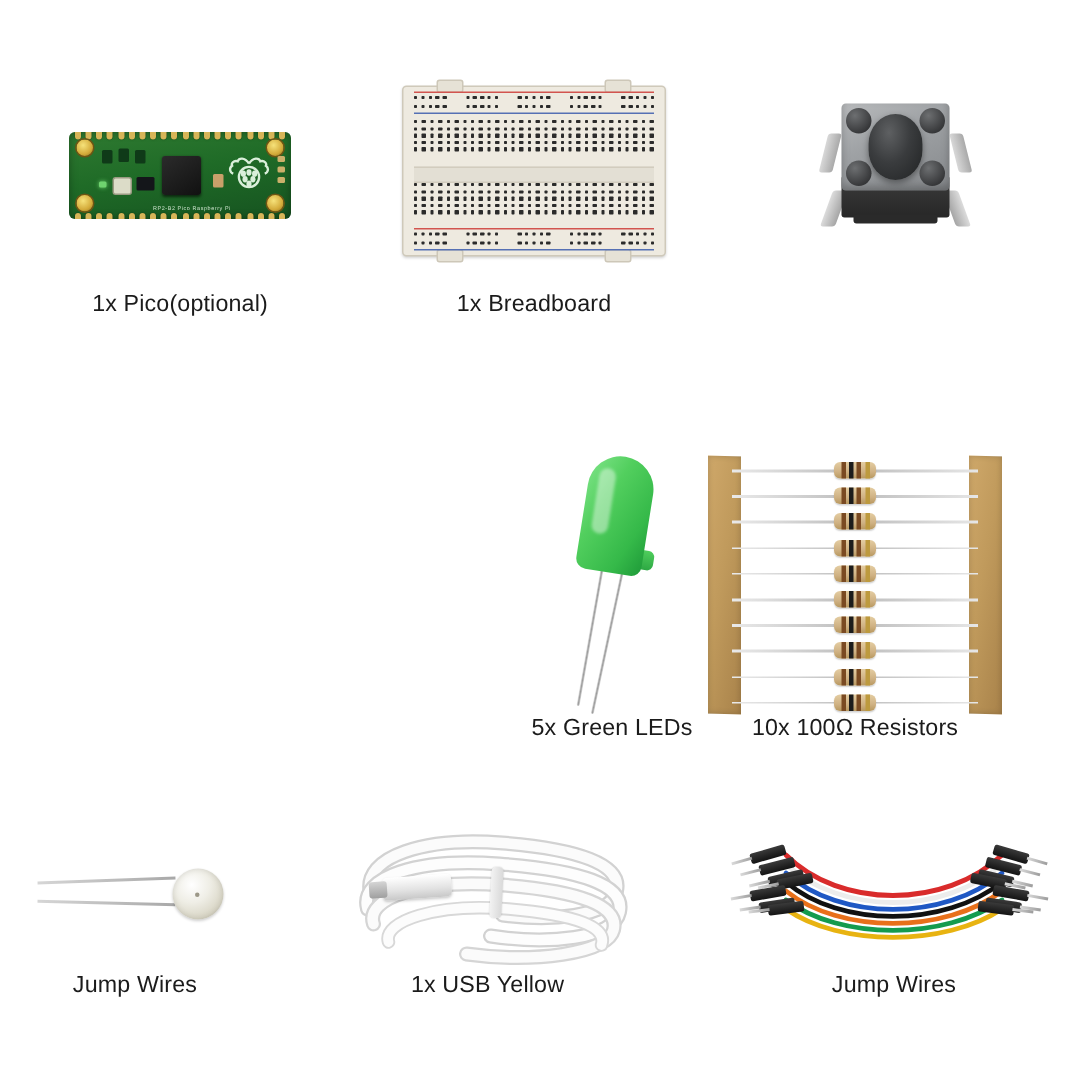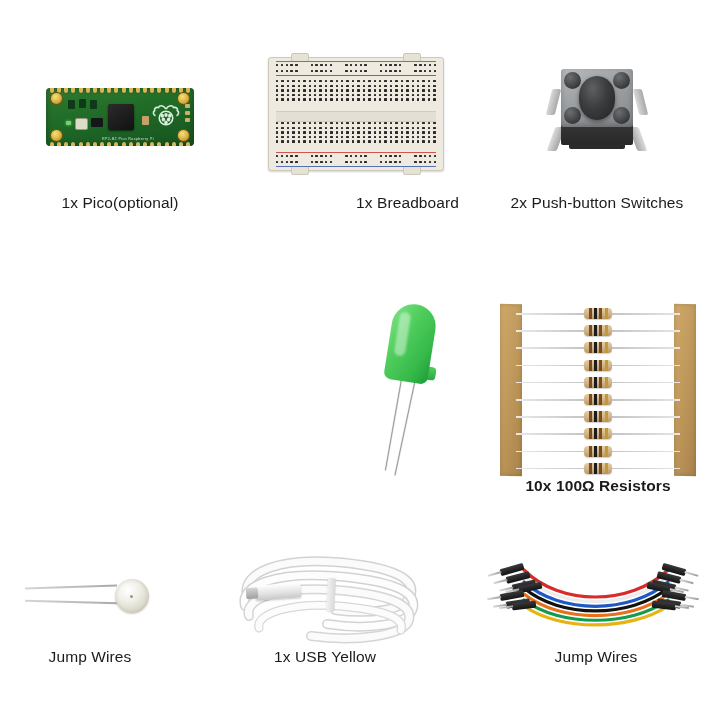--- a/index.html
+++ b/index.html
@@ -779,58 +779,58 @@
                   <div class="bb-h"></div>
                   <div class="bb-h"></div>
                   <div class="bb-h"></div>
                 </div>
               </div>
             <div class="bb-line blue" style="top:14px;"></div>
           </div>
         </div>
       </div>
     </div>
-    <div class="item-label" style="top:137px;text-align:right;">1x Breadboard</div>
+    <div class="item-label" style="top:137px;">1x Breadboard</div>
   </div>
 
   <div class="kit-item" style="left:492px; top:55px; width:210px; height:168px;">
     <div class="item-figure" style="left:53px; top:0;">
       <div class="sw-wrap">
         <div class="sw-legL"></div>
         <div class="sw-legR"></div>
         <div class="sw-legL2"></div>
         <div class="sw-legR2"></div>
         <div class="sw-base"></div>
         <div class="sw-body">
           <div class="sw-post p1"></div>
             <div class="sw-post p2"></div>
           <div class="sw-post p3"></div>
             <div class="sw-post p4"></div>
           <div class="sw-cap"></div>
         </div>
       </div>
     </div>
-    <div class="item-label" style="top:139px;">2x Push-button Switches</div>
   </div>
 
 
 
   <div class="kit-item" style="left:293px; top:300px; width:230px; height:200px;">
     <div class="item-figure" style="left:62px; top:-2px;">
       <div class="led-wrap">
         <div class="led-lead l1"></div>
         <div class="led-lead l2"></div>
         <div class="led-flange" style="background:linear-gradient(180deg,#4fcd5c,#2da843);"></div>
         <div class="led-dome" style="background:linear-gradient(115deg,#7fe489 0%,#52cf5e 35%,#35b949 75%,#1f9b39 100%);"></div>
         <div class="led-gloss"></div>
       </div>
     </div>
+    <div class="item-label" style="top:177px;">5x Green LEDs</div>
   </div>
 
-  <div class="kit-item" style="left:490px; top:300px; width:216px; height:200px;font-weight:bold;">
+  <div class="kit-item" style="left:462px; top:300px; width:216px; height:200px;">
     <div class="item-figure" style="left:8px; top:0;">
       <div class="res-wrap">
         <div class="tape left"></div>
         <div class="tape right"></div>
         <div id="resistor-rows">
             <div class="res-row" style="top: 8px;">
               <div class="res-wire"></div>
               <div class="res-body">
                 <div class="band b1"></div>
                 <div class="band b2"></div>

